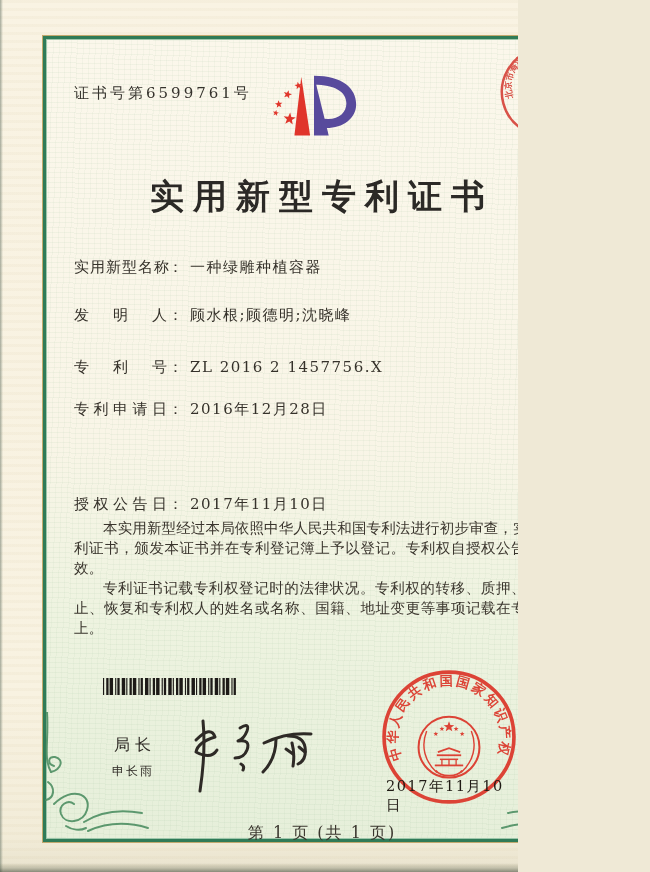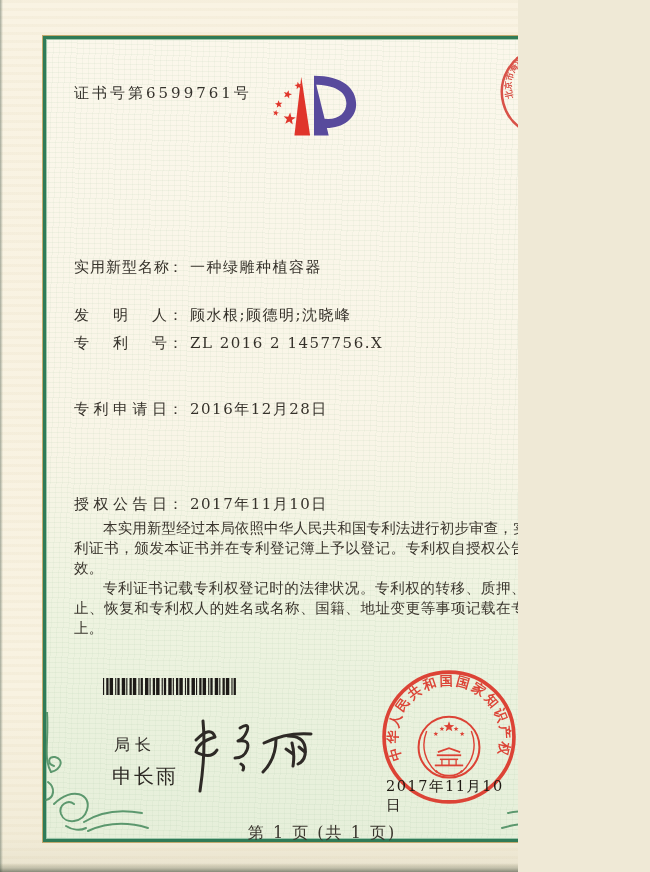--- a/index.html
+++ b/index.html
@@ -40,21 +40,21 @@
     font-size:34px;font-weight:bold;letter-spacing:9px;color:#2b2926;}
   .field-row{position:absolute;left:74px;width:500px;font-size:15px;color:#35312a;letter-spacing:1px;white-space:nowrap;}
   .flabel{display:inline-block;width:94px;text-align:justify;text-align-last:justify;vertical-align:top;}
   .fcolon{display:inline-block;margin-right:6px;}
   .fvalue{letter-spacing:1.5px;}
   .body-text{position:absolute;left:74px;top:518px;width:512px;font-size:14.5px;
     line-height:20px;color:#3a352d;text-align:justify;}
   .body-text p{margin:0;text-indent:2em;}
   .barcode{position:absolute;left:103px;top:678px;width:138px;height:17px;}
   .signer-title{position:absolute;left:114px;top:735px;font-size:16px;letter-spacing:5px;color:#2e2a25;}
-  .signer-name{position:absolute;left:112px;top:763px;font-size:20px;letter-spacing:2px;color:#2e2a25;}
+  .signer-name{position:absolute;left:112px;top:763px;font-size:12px;letter-spacing:2px;color:#2e2a25;}
   .signature{position:absolute;left:188px;top:702px;width:170px;height:100px;z-index:3;}
   .office-seal{position:absolute;left:380px;top:668px;width:138px;height:138px;z-index:2;opacity:.94;}
   .issue-date{position:absolute;left:386px;top:777px;font-size:14.5px;letter-spacing:1.5px;color:#1f1a14;z-index:4;}
   .page-footer{position:absolute;left:42px;width:560px;top:823px;text-align:center;
     font-size:16px;letter-spacing:2px;color:#3a362e;}
   .logo{position:absolute;left:266px;top:72px;width:98px;height:88px;}
   .tax-stamp{position:absolute;left:498px;top:44px;width:96px;height:96px;
     transform:rotate(-15deg);opacity:.92;z-index:3;}
   .flourish{position:absolute;width:112px;height:128px;z-index:5;}
   .flourish.left{left:38px;top:712px;}
@@ -97,28 +97,29 @@
     <text font-size="8.8" fill="#d6453b" font-weight="bold">
       <textPath href="#taxTop">北京市海淀区地方税务局</textPath>
     </text>
     <text font-size="9" fill="#d6453b" font-weight="bold" style="letter-spacing:1px">
       <textPath href="#taxBot">国家知识产权局</textPath>
     </text>
     <text x="50" y="50" font-size="10" fill="#d6453b" font-weight="bold" text-anchor="middle" style="letter-spacing:4px">印花税</text>
     <text x="50" y="62" font-size="10" fill="#d6453b" font-weight="bold" text-anchor="middle" style="letter-spacing:1px">代扣专用章</text>
   </svg>
 
+  <div class="cert-title">实用新型专利证书</div>
 
   <div class="field-row" style="top:306px">
     <span class="flabel">发明人</span><span class="fcolon">：</span><span class="fvalue">顾水根;顾德明;沈晓峰</span>
   </div>
   <div class="field-row" style="top:258px">
     <span class="flabel">实用新型名称</span><span class="fcolon">：</span><span class="fvalue">一种绿雕种植容器</span>
   </div>
-  <div class="field-row" style="top:334px">
+  <div class="field-row" style="top:358px">
     <span class="flabel">专利号</span><span class="fcolon">：</span><span class="fvalue">ZL 2016 2 1457756.X</span>
   </div>
   <div class="field-row" style="top:400px">
     <span class="flabel">专利申请日</span><span class="fcolon">：</span><span class="fvalue">2016年12月28日</span>
   </div>
   <div class="field-row" style="top:495px">
     <span class="flabel">授权公告日</span><span class="fcolon">：</span><span class="fvalue">2017年11月10日</span>
   </div>
 
   <div class="body-text">

